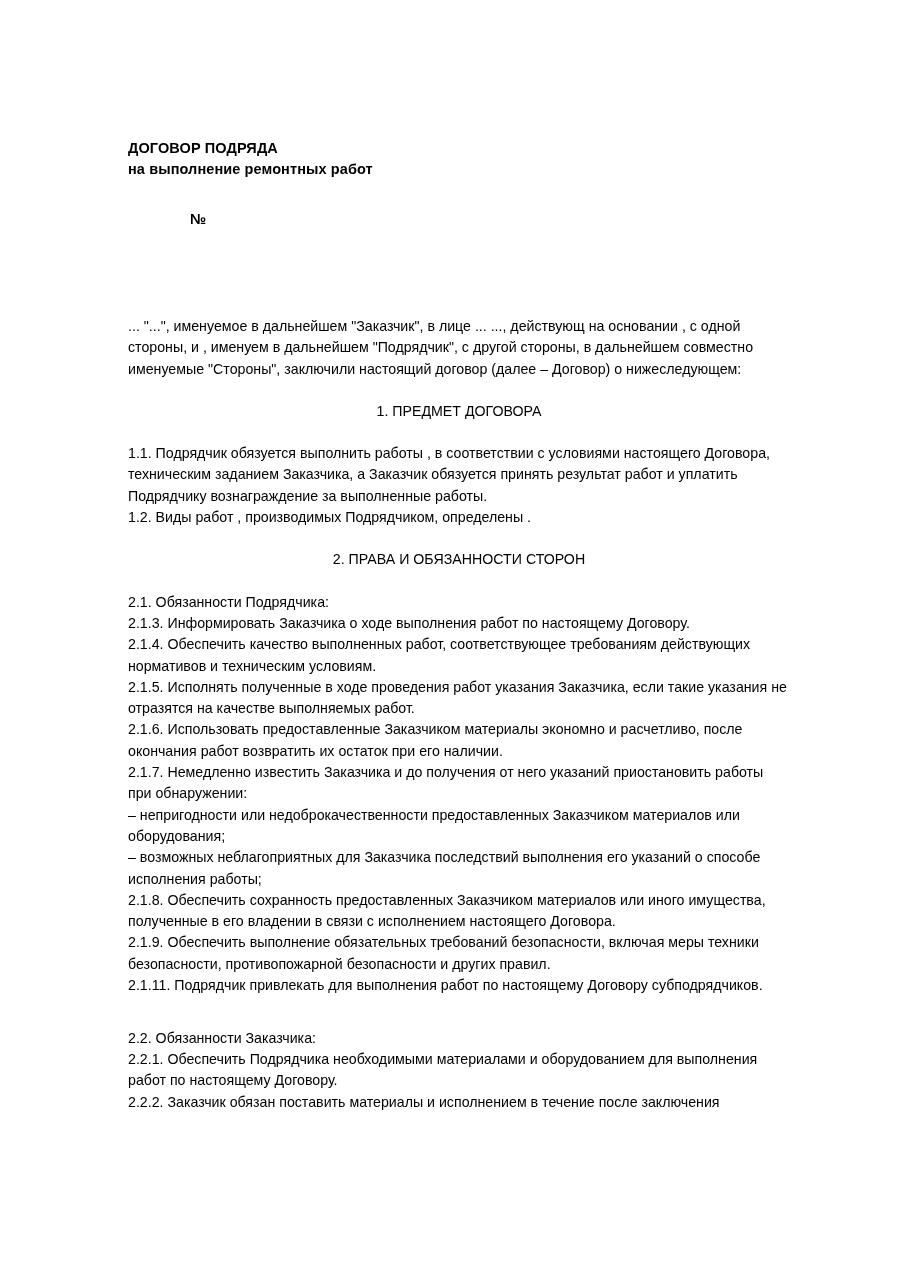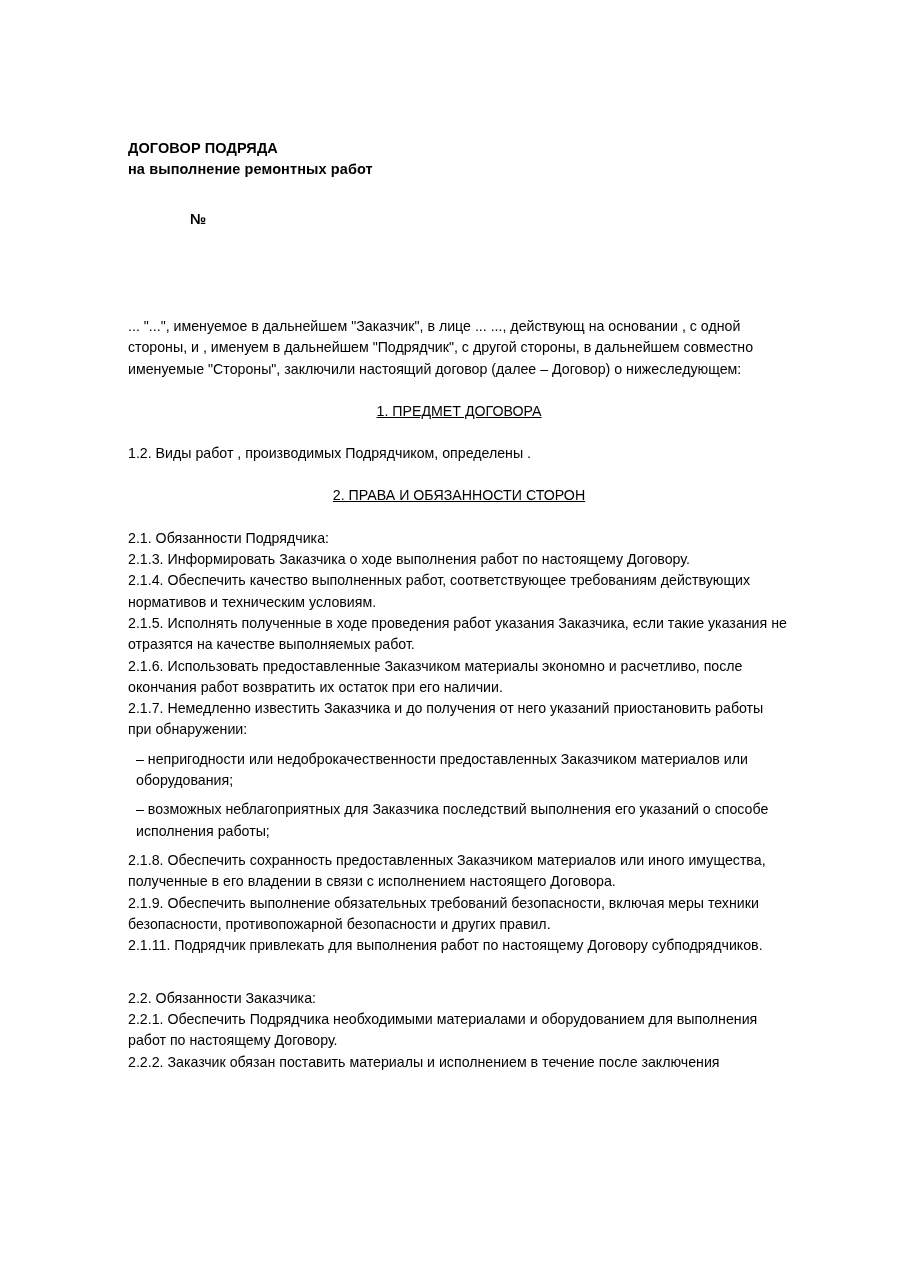--- a/index.html
+++ b/index.html
@@ -60,33 +60,32 @@
   .preamble {
     margin-bottom: 0;
   }
 
   .section-heading {
     font-size: 14.2px;
     line-height: 21.3px;
     text-align: center;
     margin: 21px 0 21px 0;
     white-space: pre;
-    text-decoration: underline;
   }
 
   .clause {
     font-size: 14.2px;
     line-height: 21.3px;
     margin: 0;
   }
 
   .dash-item {
     font-size: 14.2px;
     line-height: 21.3px;
-    margin: 8px;
+    margin: 0;
   }
 
   .blank-line {
     height: 21.3px;
   }
   .blank-line-small {
     height: 10px;
   }
 </style>
 </head>
@@ -100,20 +99,21 @@
       <div class="title-line">на выполнение ремонтных работ</div>
       <div class="number-line">№</div>
     </div>
 
     <div class="gap-after-title"></div>
 
     <p class="para preamble">... "...", именуемое в дальнейшем "Заказчик", в лице ... ..., действующ на основании , с одной стороны, и , именуем в дальнейшем "Подрядчик", с другой стороны, в дальнейшем совместно именуемые "Стороны", заключили настоящий договор (далее – Договор) о нижеследующем:</p>
 
     <div class="section-heading">1. ПРЕДМЕТ ДОГОВОРА</div>
 
+    <p class="clause">1.1. Подрядчик обязуется выполнить  работы , в соответствии с условиями настоящего Договора, техническим заданием Заказчика, а Заказчик обязуется принять результат работ и уплатить Подрядчику вознаграждение за выполненные работы.</p>
     <p class="clause">1.2. Виды работ  , производимых Подрядчиком, определены .</p>
 
     <div class="section-heading">2. ПРАВА И ОБЯЗАННОСТИ СТОРОН</div>
 
     <p class="clause">2.1. Обязанности Подрядчика:</p>
     <p class="clause">2.1.3. Информировать Заказчика о ходе выполнения работ по настоящему Договору.</p>
     <p class="clause">2.1.4. Обеспечить качество выполненных работ, соответствующее требованиям действующих нормативов и техническим условиям.</p>
     <p class="clause">2.1.5. Исполнять полученные в ходе проведения работ указания Заказчика, если такие указания не отразятся на качестве выполняемых работ.</p>
     <p class="clause">2.1.6. Использовать предоставленные Заказчиком  материалы экономно и расчетливо, после окончания работ  возвратить их остаток при его наличии.</p>
     <p class="clause">2.1.7. Немедленно известить Заказчика и до получения от него указаний приостановить работы при обнаружении:</p>

